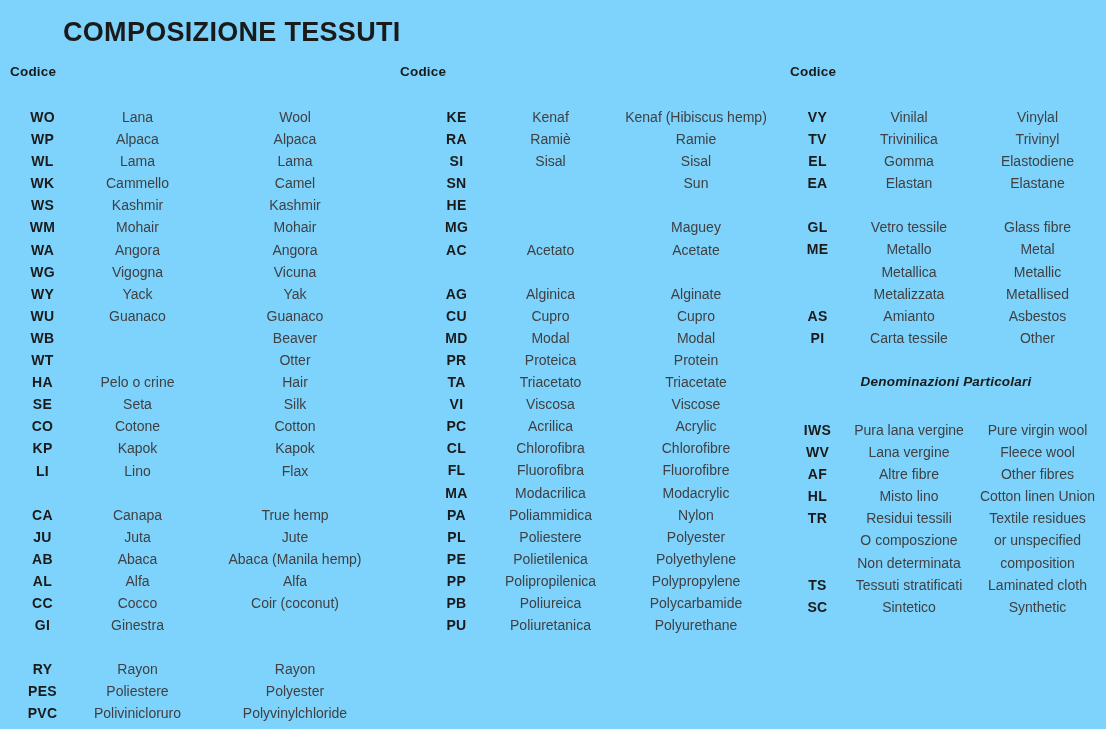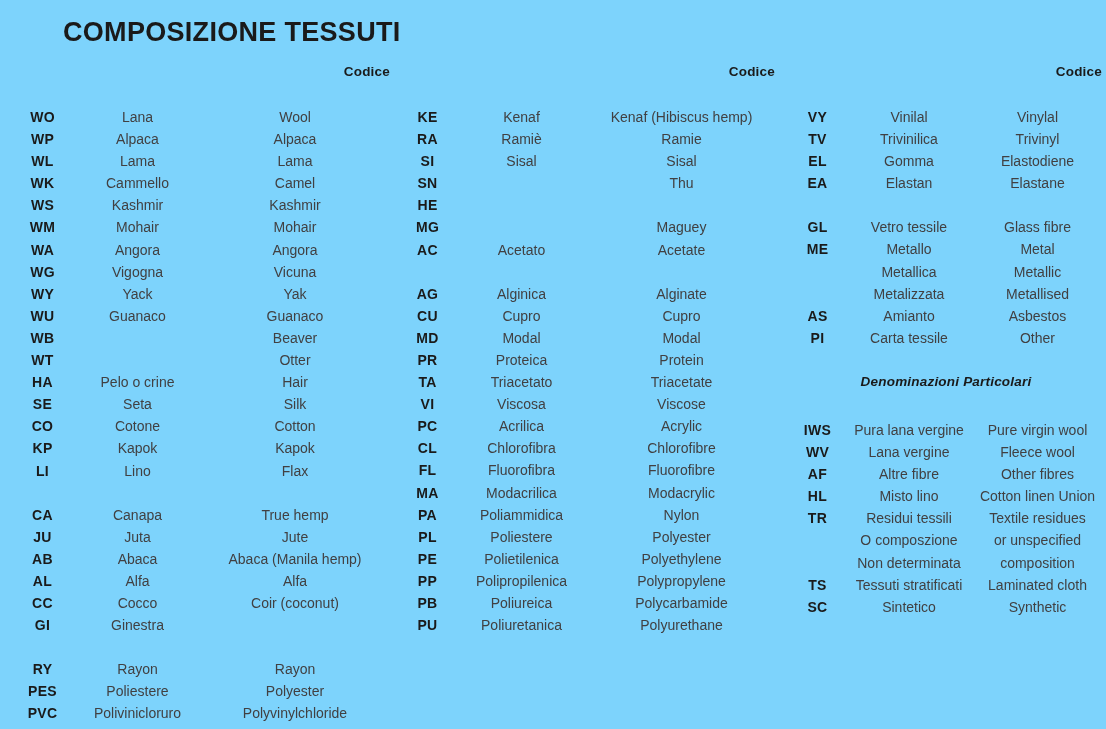--- a/index.html
+++ b/index.html
@@ -12,32 +12,32 @@
     position:absolute; left:63px; top:17px; margin:0;
     font-size:27px; font-weight:700; letter-spacing:0.3px;
     color:#1a1a1a; white-space:nowrap;
   }
   .col { position:absolute; top:64px; }
   .col-0 { left:10px;  width:380px; }
   .col-1 { left:400px; width:375px; }
   .col-2 { left:790px; width:312px; }
   .col-header {
     margin:0; font-size:13.5px; font-weight:700; color:#1a1a1a;
-    line-height:16px; letter-spacing:0.2px;text-align:right;
+    line-height:16px; letter-spacing:0.2px;
   }
   .groups { margin-top:26px;text-align:center; }
   .group + .group { margin-top:22px; }
   .group-subheaded { margin-top:39px; }
   .subheader {
     margin:0 0 26px 0; font-size:13.5px; font-weight:700;
     color:#1a1a1a; line-height:22px; letter-spacing:0.2px;font-style:italic;
   }
   .row { display:grid; line-height:22.1px; font-size:14px; white-space:nowrap; }
   .col-0 .row { grid-template-columns:65px 125px auto; }
-  .col-1 .row { grid-template-columns:55px 133px auto; }
+  .col-1 .row { grid-template-columns:55px 133px auto;margin-left:29px; }
   .col-2 .row { grid-template-columns:55px 128px auto; }
   .code { font-weight:700; color:#1a1a1a; letter-spacing:0.3px; }
   .ital, .engl { color:#414042; }
 </style>
 </head>
 <body>
 
 <div class="page">
   <h1 class="title">COMPOSIZIONE TESSUTI</h1>
   <div id="columns-root">
@@ -196,21 +196,21 @@
     <span class="engl">Ramie</span>
   </div>
             <div class="row">
     <span class="code">SI</span>
     <span class="ital">Sisal</span>
     <span class="engl">Sisal</span>
   </div>
             <div class="row">
     <span class="code">SN</span>
     <span class="ital"></span>
-    <span class="engl">Thu</span>
+    <span class="engl">Sun</span>
   </div>
             <div class="row">
     <span class="code">HE</span>
     <span class="ital"></span>
   </div>
             <div class="row">
     <span class="code">MG</span>
     <span class="ital"></span>
     <span class="engl">Maguey</span>
   </div>

